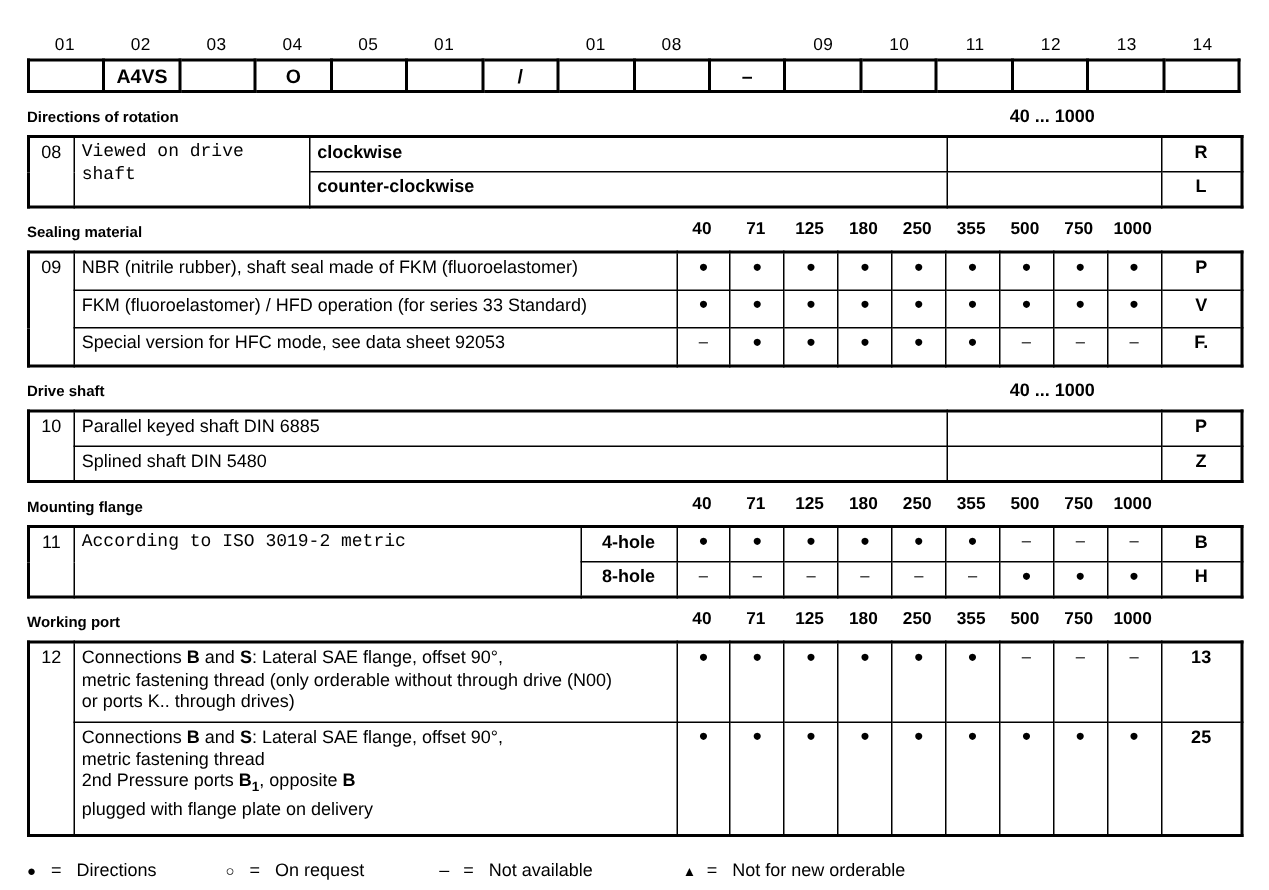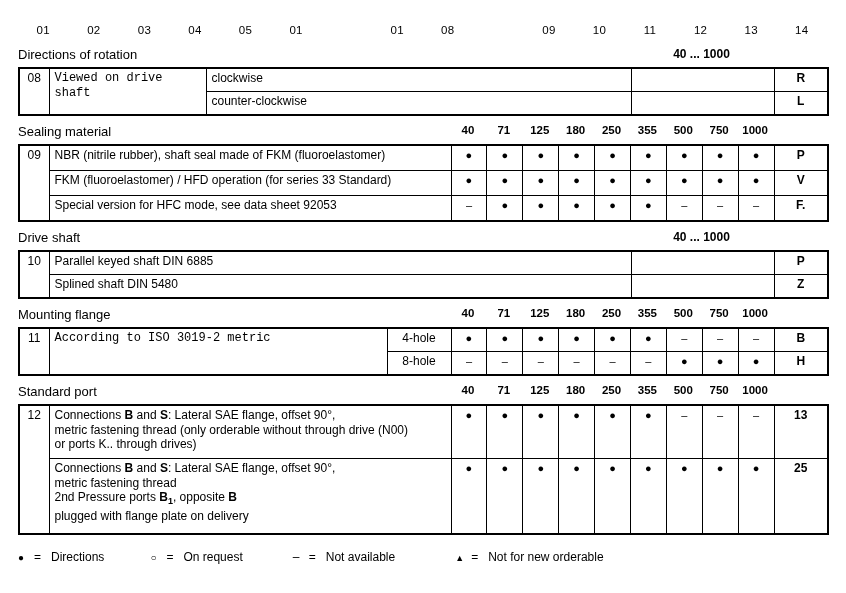--- a/index.html
+++ b/index.html
@@ -17,36 +17,36 @@
   .oc-labels span{flex:1;text-align:center;font-size:11.5px;letter-spacing:.3px;}
   table{border-collapse:collapse;table-layout:fixed;width:809px;}
   table.oc{border:2px solid #000;}
   table.oc td{
     border:2px solid #000;height:19px;padding:0;
     text-align:center;font-weight:bold;font-size:13px;
   }
 
   
   .sec-head{position:relative;margin-top:8px;margin-bottom:5px;height:15px;}
-  .sec-title{font-weight:normal;font-size:13px;}
+  .sec-title{font-weight:bold;font-size:10px;}
   .sizes-strip{position:absolute;left:432px;top:0;width:323px;display:flex;}
   .sizes-strip span{flex:1;text-align:center;font-weight:bold;font-size:11.5px;}
   .range-strip{position:absolute;left:612px;top:0;width:143px;text-align:center;font-weight:bold;font-size:12px;}
 
   
   table.sec{border:2px solid #000;}
   table.sec td{border:1px solid #000;padding:2px 5px;vertical-align:top;line-height:14.5px;}
   td.num{text-align:center;padding:2px 0;}
   td.code{
     border:2px solid #000;text-align:center;font-weight:bold;
     vertical-align:middle;padding:0;font-size:12px;
   }
   td.avail{text-align:center;vertical-align:middle;padding:0;font-size:11px;}
   td.no-r{border-right:none;font-family:Liberation Mono, monospace;}
-  td.no-l{border-left:none;}
+  td.no-l{border-left:none;font-weight:bold;}
   .h18 td{height:18px;}
   .h20 td{height:20px;}
   .b{font-weight:bold;}
   .sub{vertical-align:sub;font-size:9px;font-weight:bold;}
   .subopt{text-align:center;}
 
   
   .legend{display:flex;margin-top:15px;align-items:baseline;}
   .legend .item{display:flex;align-items:baseline;}
   .legend .sym{width:14px;text-align:left;font-size:10px;}
@@ -73,20 +73,42 @@
     <span>01</span>
     <span>08</span>
     <span></span>
     <span>09</span>
     <span>10</span>
     <span>11</span>
     <span>12</span>
     <span>13</span>
     <span>14</span>
   </div>
+  <table class="oc">
+    <tbody>
+        <tr>
+      <td></td>
+      <td>A4VS</td>
+      <td></td>
+      <td>O</td>
+      <td></td>
+      <td></td>
+      <td>/</td>
+      <td></td>
+      <td></td>
+      <td>–</td>
+      <td></td>
+      <td></td>
+      <td></td>
+      <td></td>
+      <td></td>
+      <td></td>
+    </tr>
+  </tbody>
+    </table>
 
   <div class="sec-head">
     <span class="sec-title">Directions of rotation</span>
     <span class="range-strip">40 ... 1000</span>
   </div>
   <table class="sec">
     <colgroup>
         <col style="width:30px">
         <col style="width:157px">
         <col style="width:425px">
@@ -264,21 +286,21 @@
       <td class="avail">–</td>
       <td class="avail">●</td>
       <td class="avail">●</td>
       <td class="avail">●</td>
       <td class="code">H</td>
     </tr>
   </tbody>
     </table>
 
   <div class="sec-head">
-    <span class="sec-title">Standard port</span>
+    <span class="sec-title">Working port</span>
     <span class="sizes-strip">
       <span>40</span>
       <span>71</span>
       <span>125</span>
       <span>180</span>
       <span>250</span>
       <span>355</span>
       <span>500</span>
       <span>750</span>
       <span>1000</span>

